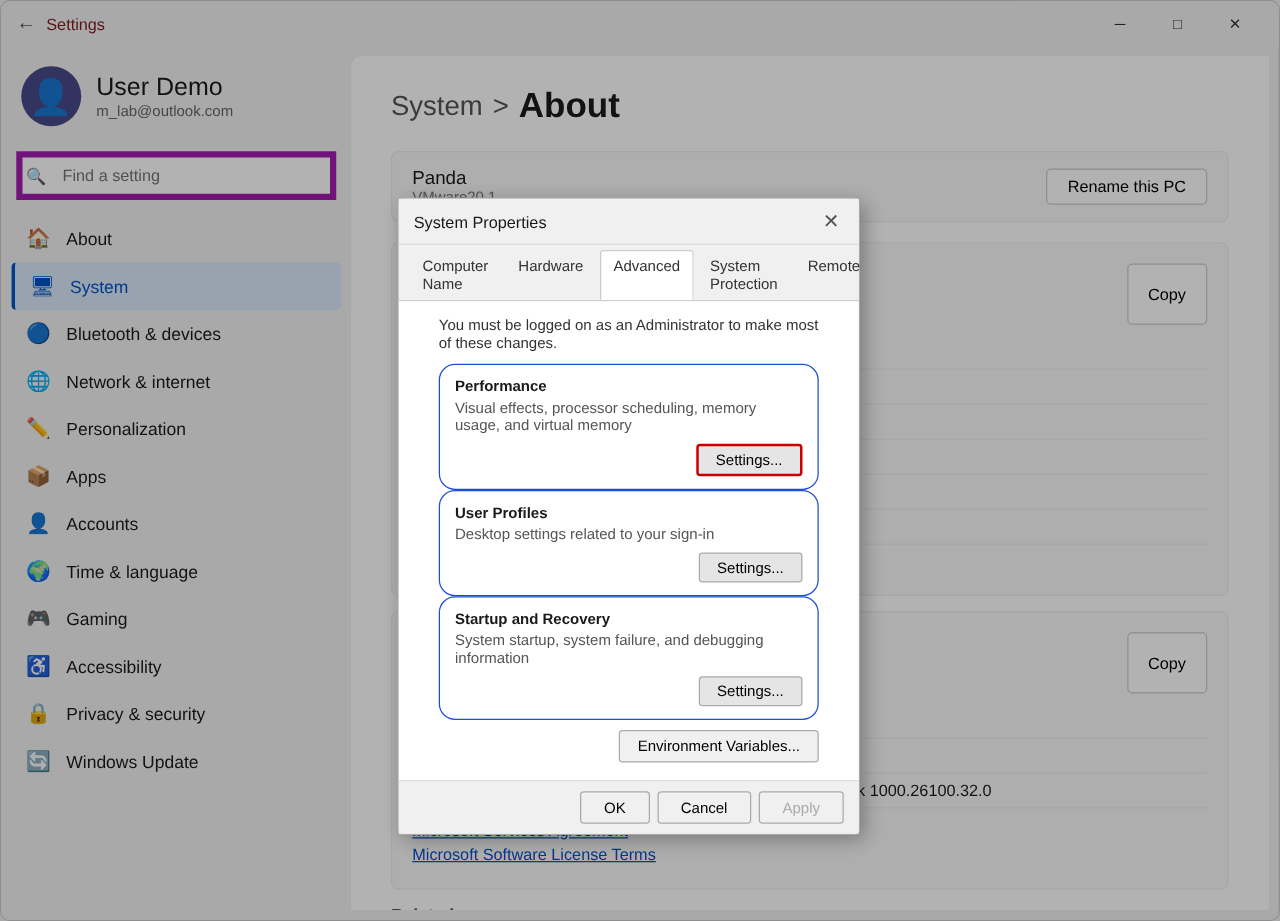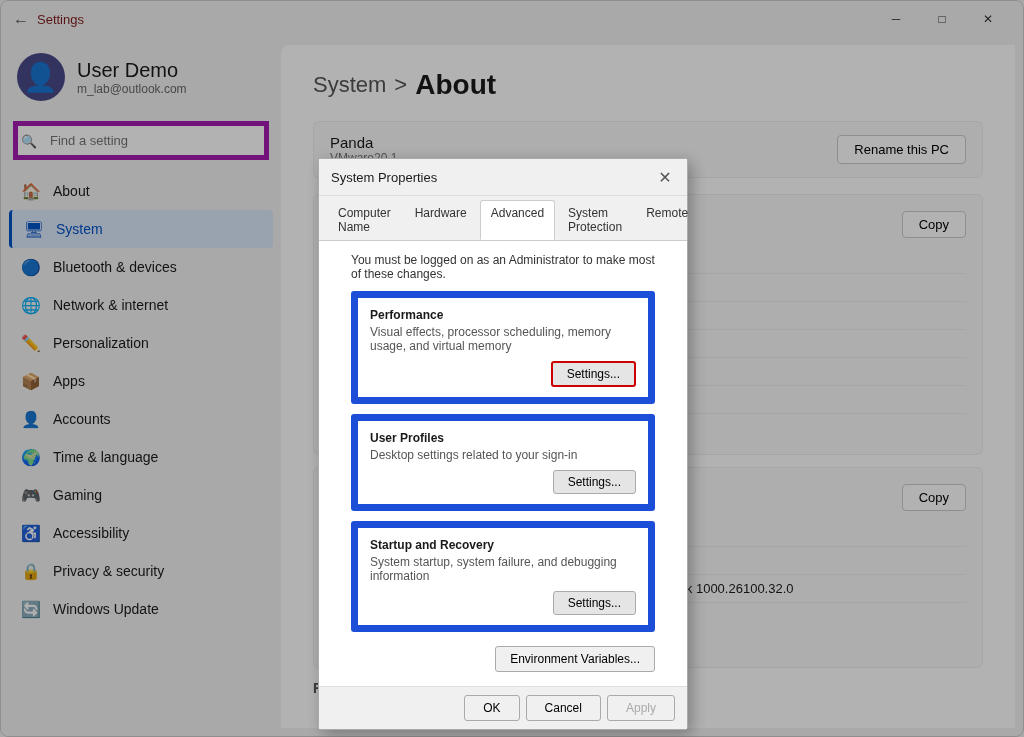--- a/index.html
+++ b/index.html
@@ -42,21 +42,21 @@
 
     .pc-header { display: flex; align-items: center; justify-content: space-between; margin-bottom: 16px; padding: 12px 16px; border: 1px solid #eee; border-radius: 6px; background: #fafafa; }
     .pc-info { }
     .pc-name { font-size: 15px; font-weight: 500; }
     .pc-sub { font-size: 12px; color: #777; }
     .rename-btn { padding: 6px 16px; border: 1px solid #ccc; border-radius: 4px; background: white; cursor: pointer; font-size: 13px; }
 
     .section-card { border: 1px solid #eee; border-radius: 6px; padding: 16px; margin-bottom: 12px; background: #fafafa; }
     .section-header { display: flex; align-items: center; justify-content: space-between; margin-bottom: 8px; }
     .section-title { font-size: 14px; font-weight: 600; color: #1a1a1a; }
-    .copy-btn { padding: 5px 16px; border: 1px solid #ccc; border-radius: 4px; background: white; cursor: pointer; font-size: 13px; }
+    .copy-btn { padding: 16px 16px; border: 1px solid #ccc; border-radius: 4px; background: white; cursor: pointer; font-size: 13px; }
 
     .spec-row { display: flex; align-items: center; justify-content: space-between; padding: 6px 0; border-bottom: 1px solid #eee; font-size: 13px; }
     .spec-row:last-child { border-bottom: none; }
     .spec-label { color: #555; min-width: 160px; }
     .spec-value { color: #1a1a1a; flex: 1; }
 
     .link-text { color: #0053c7; text-decoration: underline; cursor: pointer; font-size: 13px; display: block; margin-bottom: 4px; }
 
     .advanced-link { color: #0053c7; text-decoration: none; cursor: pointer; font-size: 13px; }
 
@@ -68,21 +68,21 @@
     .dialog { position: absolute; top: 158px; left: 318px; width: 370px; background: #f0f0f0; border: 1px solid #aaa; border-radius: 4px; box-shadow: 4px 4px 16px rgba(0,0,0,0.3); pointer-events: all; }
     .dialog-titlebar { background: #f0f0f0; padding: 8px 12px; display: flex; align-items: center; justify-content: space-between; border-bottom: 1px solid #ddd; }
     .dialog-title { font-size: 13px; font-weight: 500; text-align: right; }
     .dialog-close { width: 20px; height: 20px; border: none; background: transparent; cursor: pointer; font-size: 16px; color: #555; display: flex; align-items: center; justify-content: center; }
     .dialog-tabs { display: flex; background: #f0f0f0; border-bottom: 1px solid #ccc; padding: 4px 8px 0; gap: 2px; }
     .dialog-tab { padding: 5px 10px; font-size: 12px; cursor: pointer; border: 1px solid transparent; border-radius: 3px 3px 0 0; color: #333; background: transparent; }
     .dialog-tab.active { background: white; border-color: #ccc; border-bottom-color: white; font-weight: 500; }
     .dialog-body { background: white; padding: 12px 32px; }
     .dialog-admin-note { font-size: 12px; color: #333; margin-bottom: 10px; }
 
-    .dialog-group { border: 7px solid #1d4ed8; border-radius: 3px; padding: 10px 12px; margin-bottom: 10px; }
+    .dialog-group { border: 1px solid #1d4ed8; border-radius: 13px; padding: 10px 12px; }
     .dialog-group-title { font-size: 12px; font-weight: 600; margin-bottom: 3px; }
     .dialog-group-desc { font-size: 12px; color: #555; margin-bottom: 8px; }
     .dialog-group-btn { padding: 4px 14px; border: 1px solid #aaa; border-radius: 3px; background: #e5e5e5; font-size: 12px; cursor: pointer; float: right; }
     .dialog-group-btn.highlighted { border: 2px solid #c00; }
 
     .dialog-footer { background: #f0f0f0; border-top: 1px solid #ddd; padding: 8px 12px; display: flex; justify-content: flex-end; gap: 6px; align-items: center; }
     .dialog-footer-btn { padding: 5px 18px; border: 1px solid #aaa; border-radius: 3px; background: #f0f0f0; font-size: 12px; cursor: pointer; }
     .dialog-footer-btn.apply { color: #aaa; cursor: default; }
     .env-btn { padding: 5px 14px; border: 1px solid #aaa; border-radius: 3px; background: #f0f0f0; font-size: 12px; cursor: pointer; margin: 4px 0 2px; }
     .env-row { display: flex; justify-content: flex-end; margin-top: 4px; }

